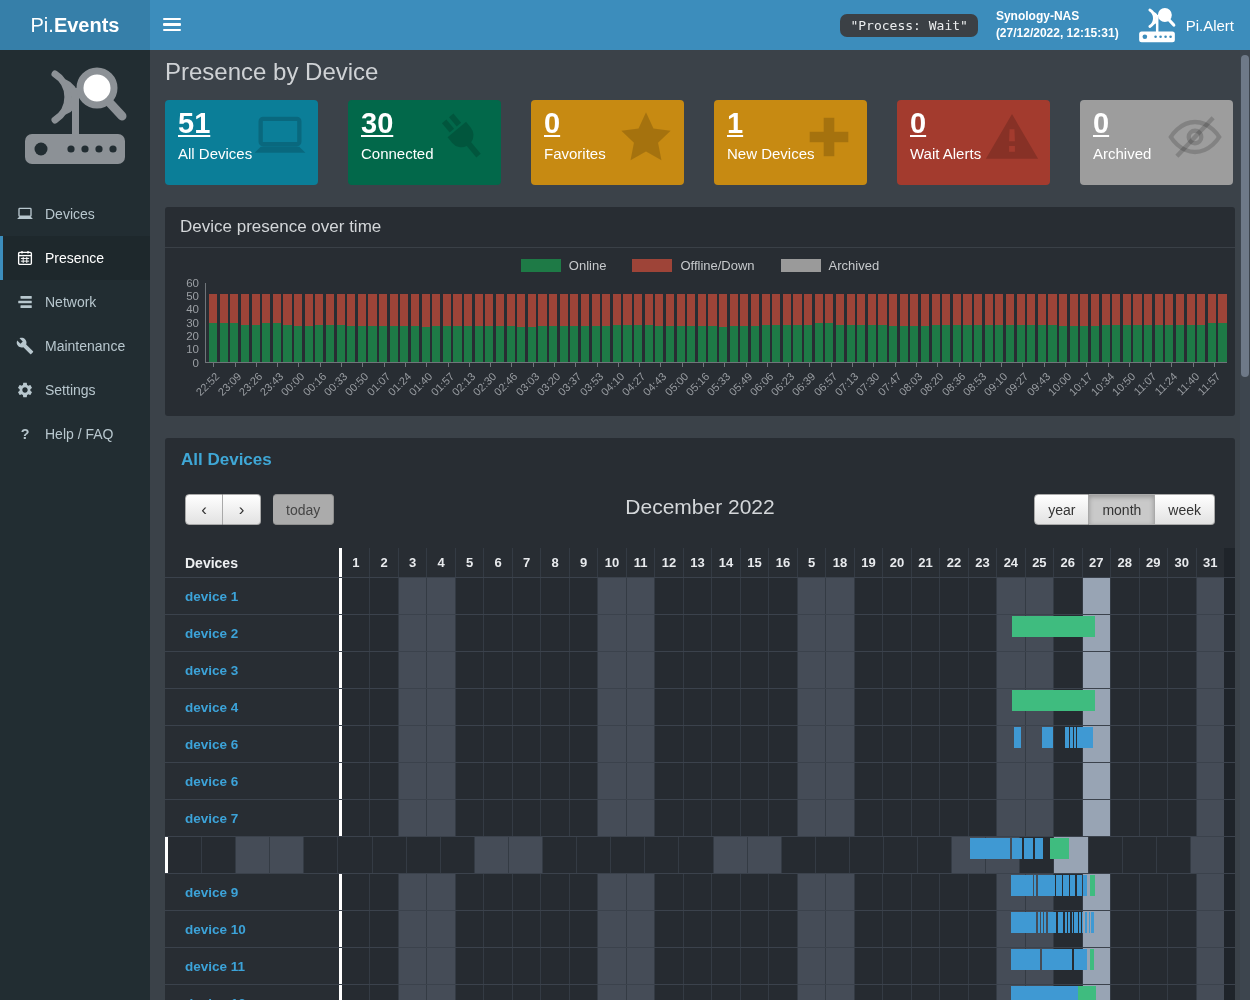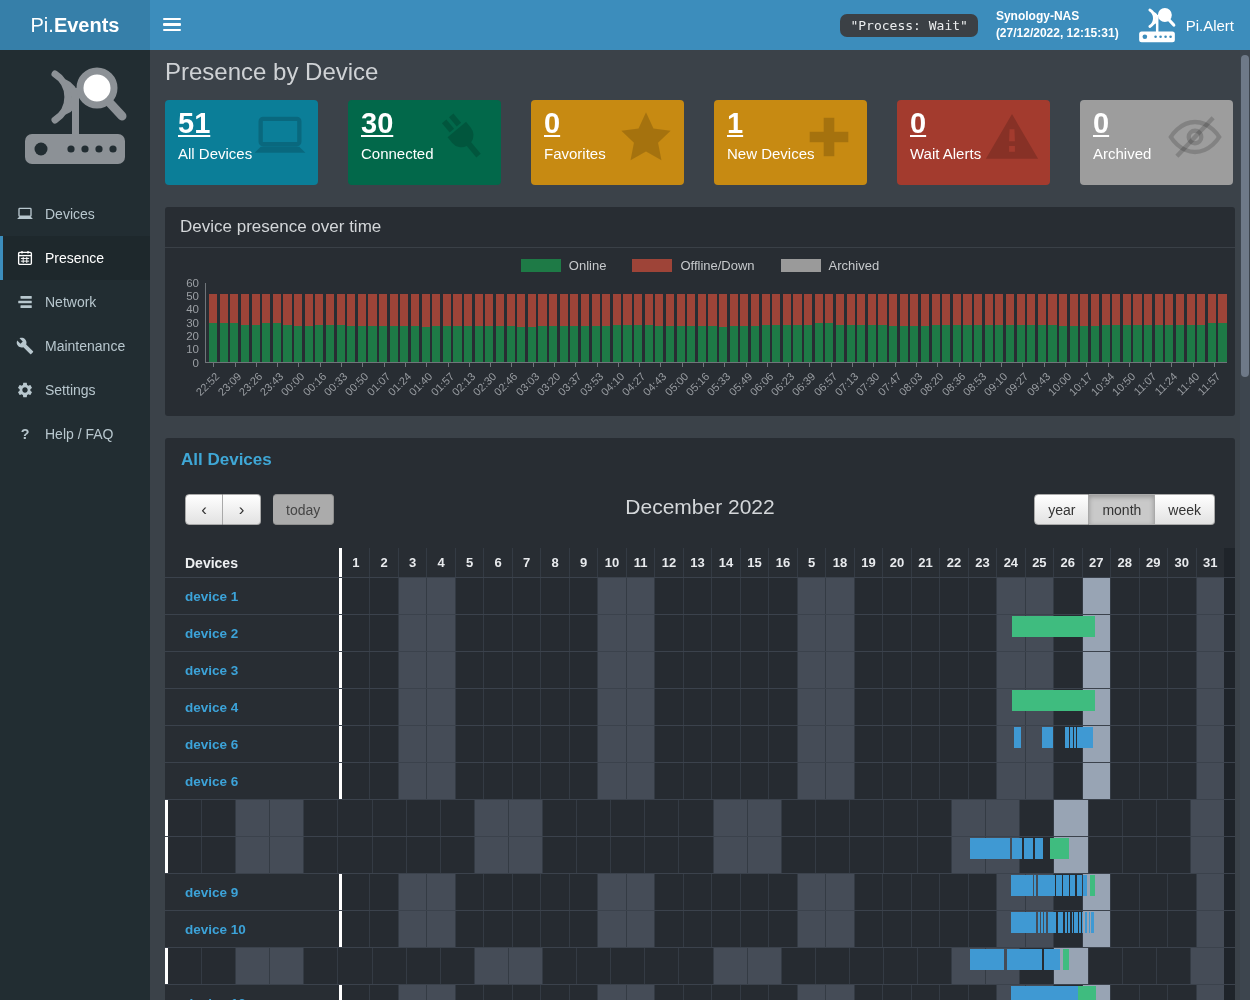--- a/index.html
+++ b/index.html
@@ -1072,20 +1072,23 @@
             <div class="day-cell"></div>
             <div class="day-cell today"></div>
             <div class="day-cell"></div>
             <div class="day-cell"></div>
             <div class="day-cell"></div>
             <div class="day-cell weekend"></div>
           </div>
           <div class="tail"></div>
         </div>
         <div class="cal-row">
+          <div class="name-cell">
+            <a class="device-link">device 7</a>
+          </div>
           <div class="grid">
             <div class="day-cell"></div>
             <div class="day-cell"></div>
             <div class="day-cell weekend"></div>
             <div class="day-cell weekend"></div>
             <div class="day-cell"></div>
             <div class="day-cell"></div>
             <div class="day-cell"></div>
             <div class="day-cell"></div>
             <div class="day-cell"></div>
@@ -1251,20 +1254,23 @@
             <div class="seg" style="left:83.000%;width:0.484%;background:#3f99d3"></div>
             <div class="seg" style="left:83.613%;width:0.129%;background:#3f99d3"></div>
             <div class="seg" style="left:83.871%;width:0.161%;background:#3f99d3"></div>
             <div class="seg" style="left:84.194%;width:0.323%;background:#3f99d3"></div>
             <div class="seg" style="left:84.645%;width:0.129%;background:#3f99d3"></div>
             <div class="seg" style="left:84.903%;width:0.323%;background:#3f99d3"></div>
           </div>
           <div class="tail"></div>
         </div>
         <div class="cal-row">
+          <div class="name-cell">
+            <a class="device-link">device 11</a>
+          </div>
           <div class="grid">
             <div class="day-cell"></div>
             <div class="day-cell"></div>
             <div class="day-cell weekend"></div>
             <div class="day-cell weekend"></div>
             <div class="day-cell"></div>
             <div class="day-cell"></div>
             <div class="day-cell"></div>
             <div class="day-cell"></div>
             <div class="day-cell"></div>

